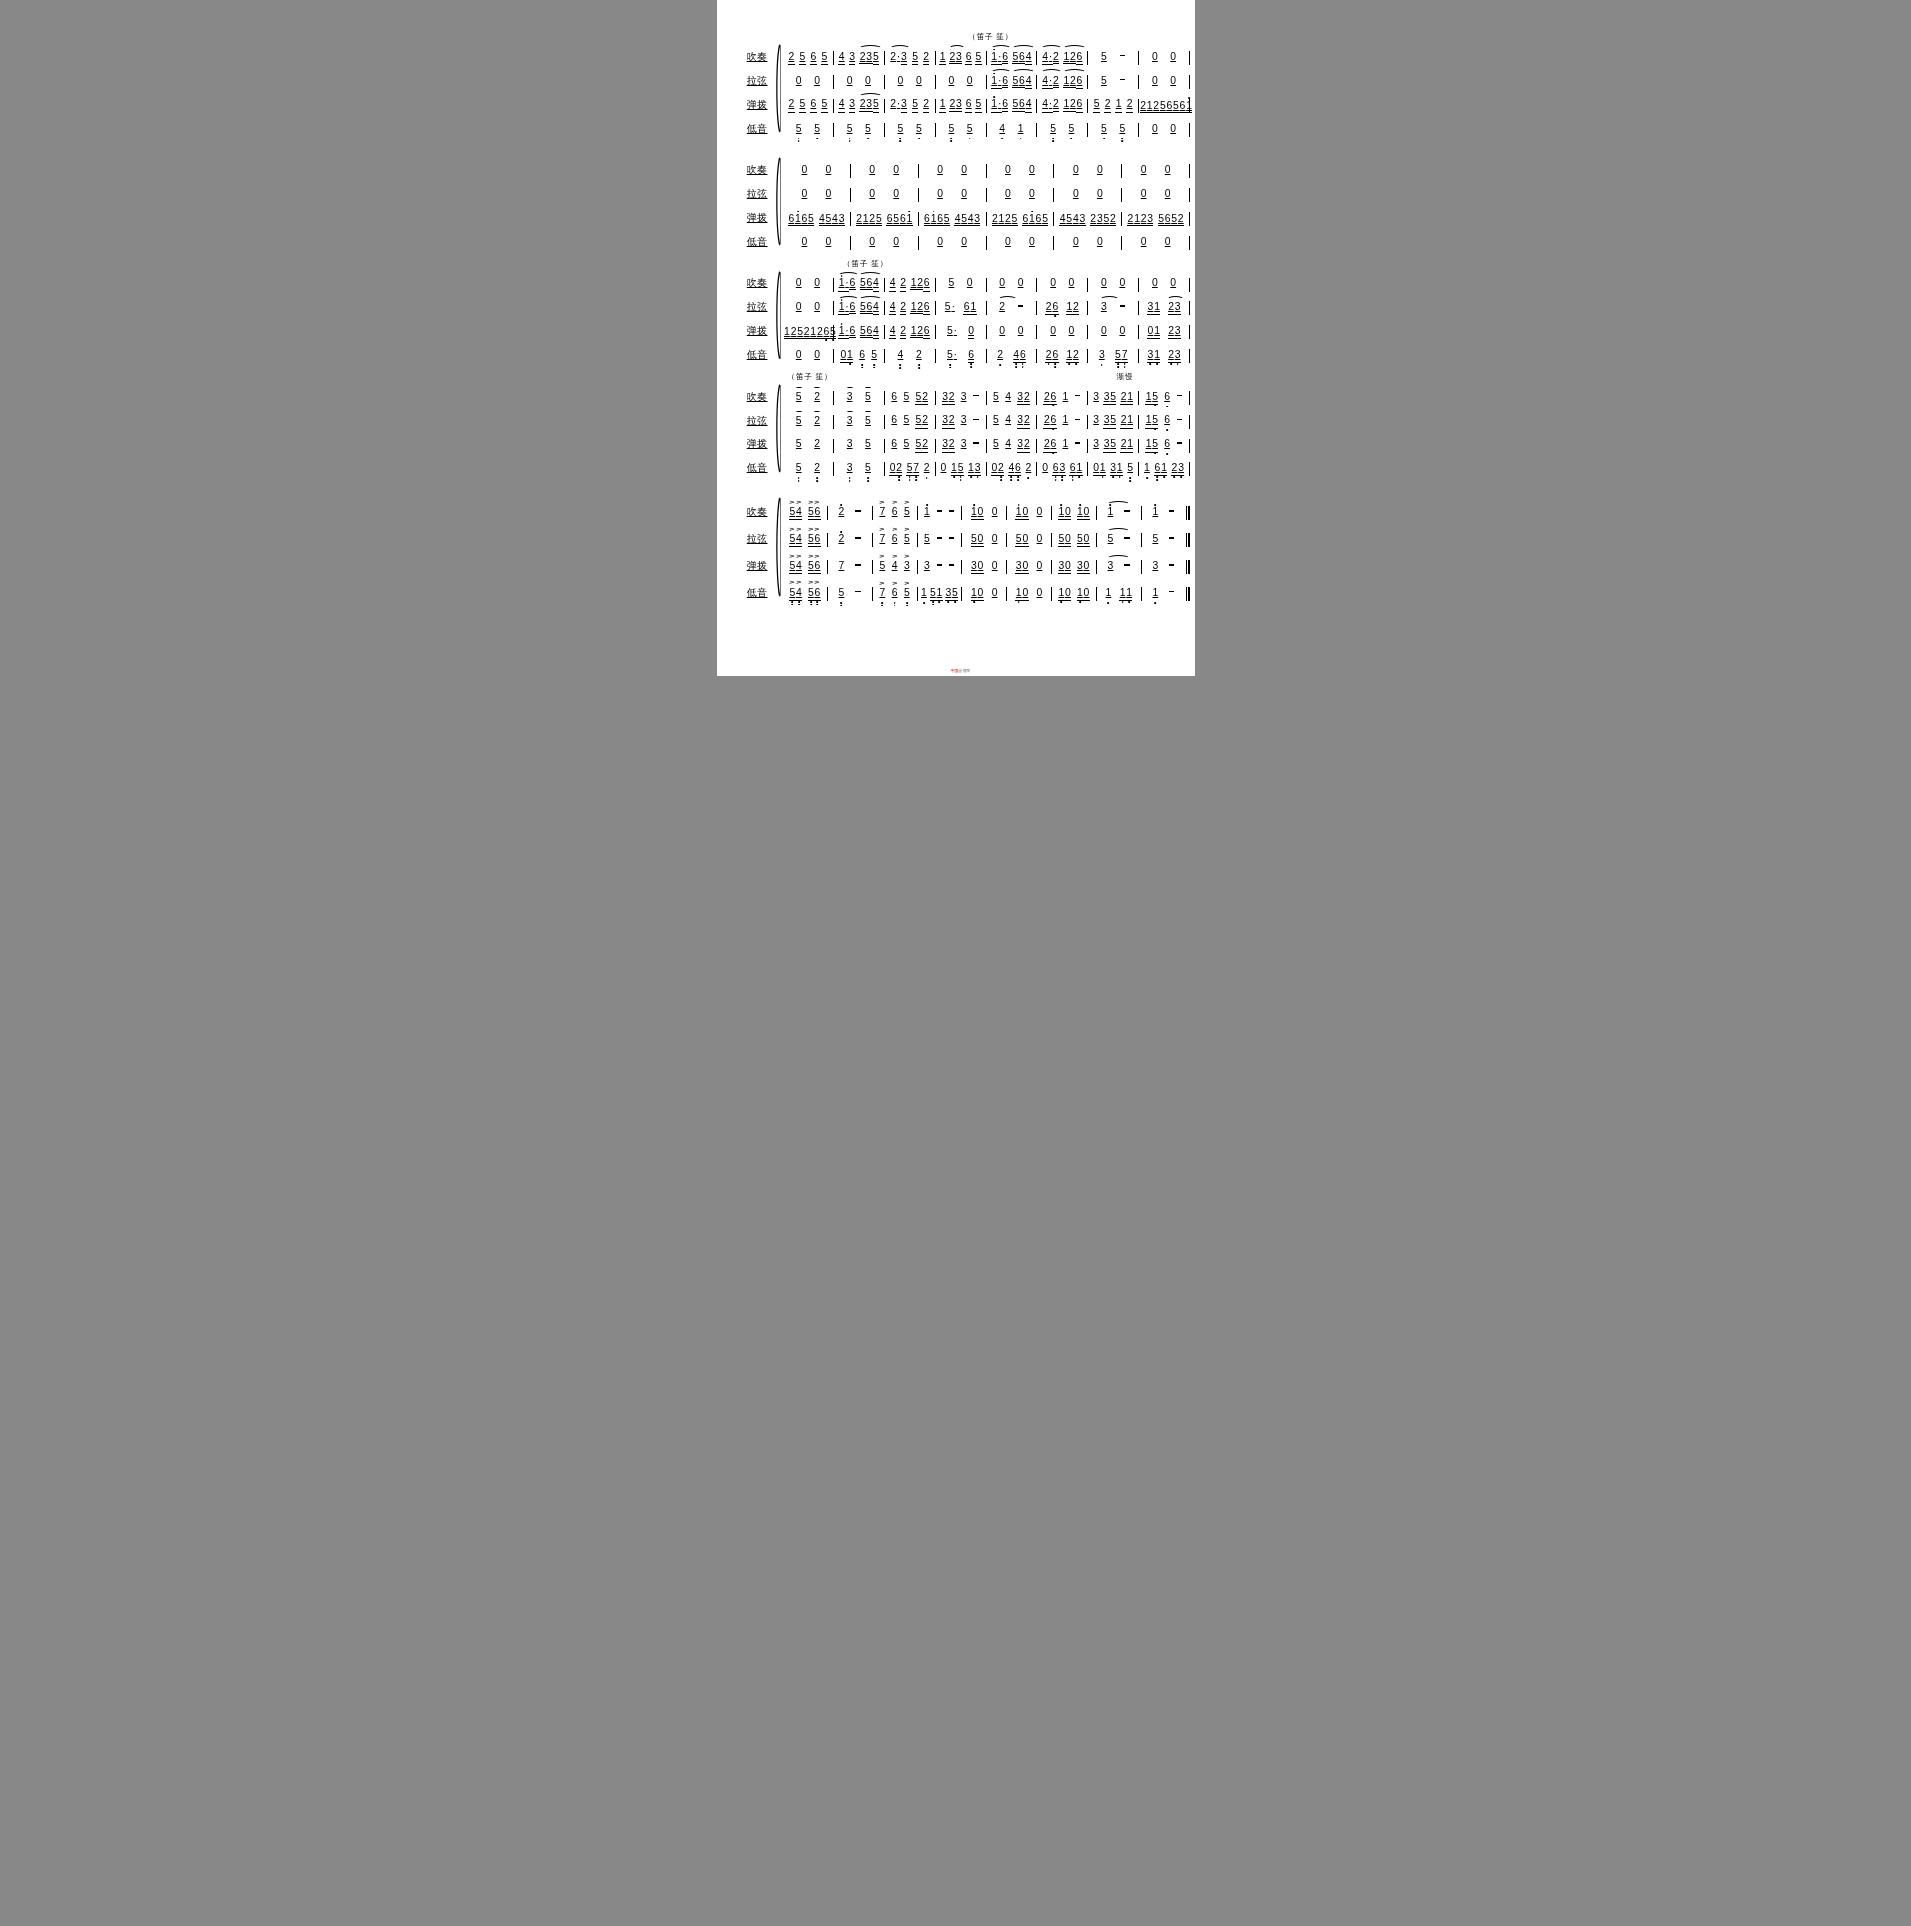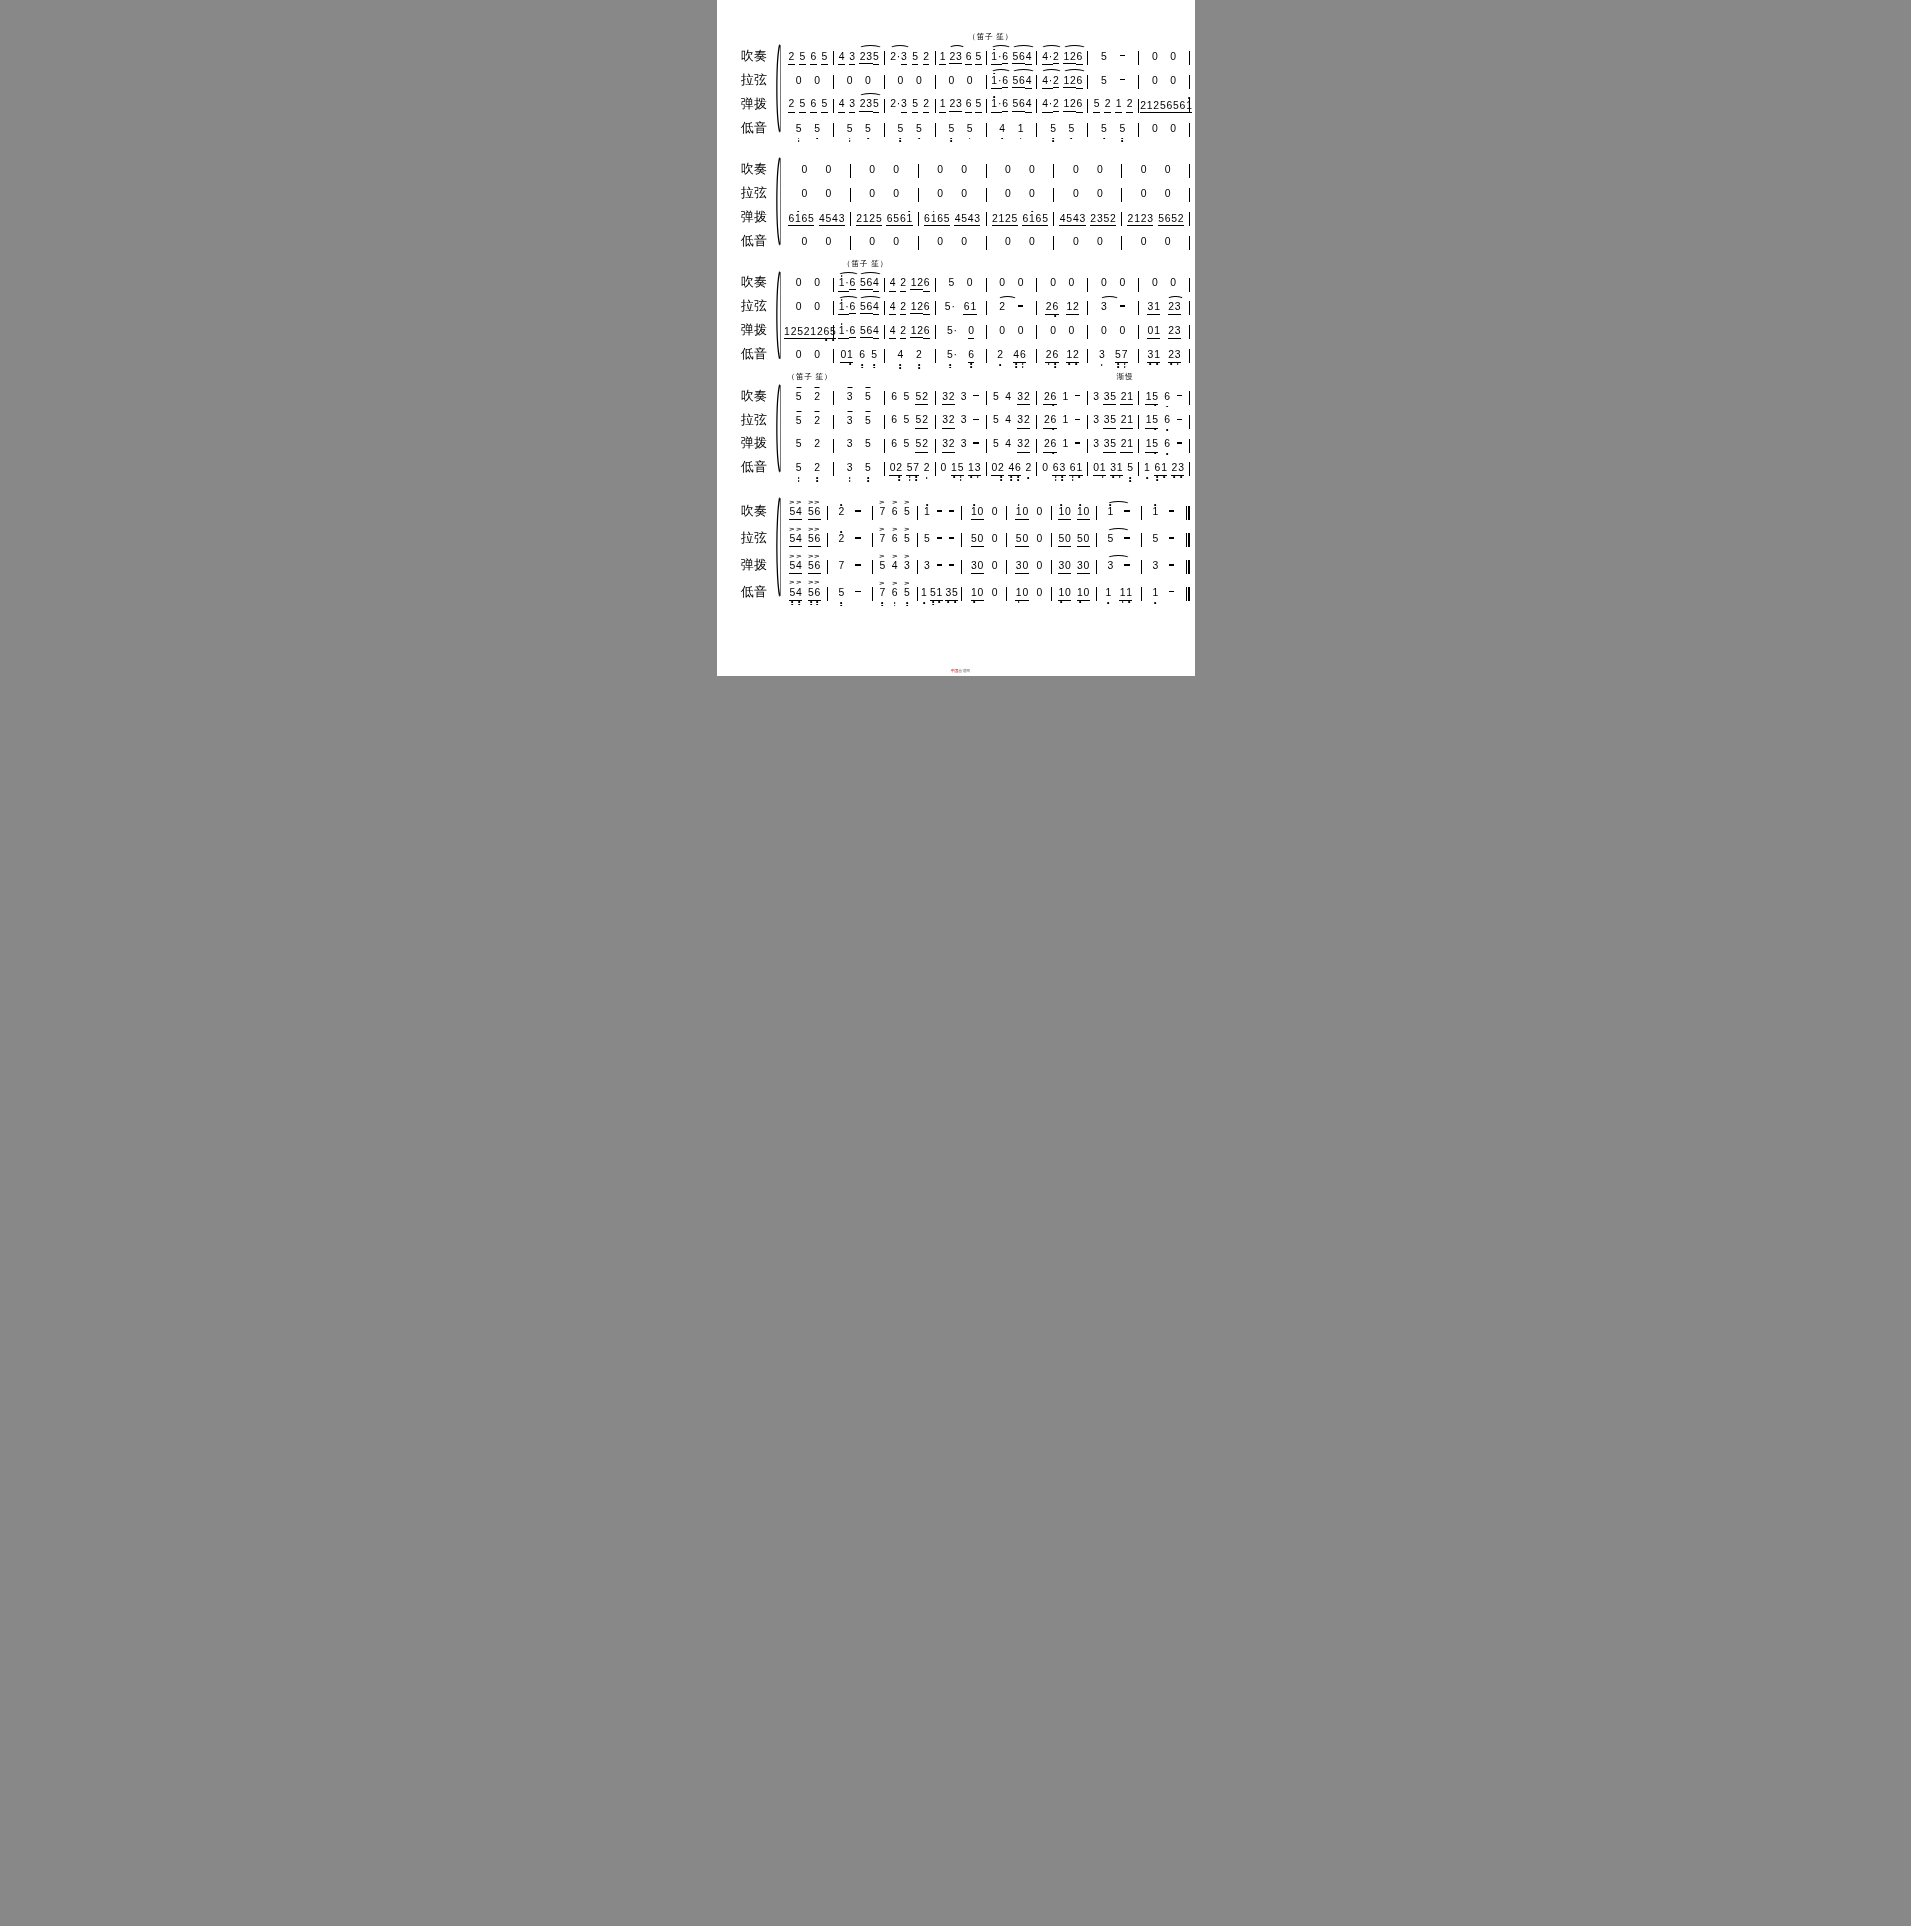--- a/index.html
+++ b/index.html
@@ -1,28 +1,28 @@
 <!DOCTYPE html>
 <html style="font-size:6.2px"><head>
 <meta charset="utf-8">
 <style>
   html,body{margin:0;padding:0;background:#888;}
   .page{position:relative;width:478px;height:676px;margin:0 auto;background:#fff;
         font-family:"Liberation Sans","DejaVu Sans",sans-serif;color:#000;
         padding:0;overflow:hidden;}
   .score{position:absolute;left:10px;top:45px;right:4.6px;}
-  .system{position:relative;margin-bottom:21.6px;}
+  .system{position:relative;margin-bottom:21.6px;text-decoration:underline;}
   .system.sys5{margin-bottom:0;}
   .ann{position:absolute;top:-13px;transform:translateX(-50%);font-size:7.7px;
        letter-spacing:0.8px;white-space:nowrap;font-weight:500;}
   .brace{position:absolute;left:48px;top:-0.8px;bottom:3.9px;width:6.2px;}
   .brace svg{width:100%;height:100%;display:block;}
   .prow{display:flex;align-items:flex-end;height:20px;margin-bottom:3.9px;}
   .sys5 .prow{height:22.3px;margin-bottom:4.6px;}
-  .plabel{width:41px;padding-right:6.2px;text-align:right;font-size:13px;
+  .plabel{width:41px;padding-right:6.2px;text-align:right;font-size:10px;
           letter-spacing:0.4px;line-height:1;padding-bottom:3.1px;white-space:nowrap;}
   .pcontent{flex:1;display:flex;align-items:flex-end;margin-left:9.2px;min-width:0;}
   .meas{flex:1 1 0;min-width:0;display:flex;align-items:baseline;
         justify-content:space-evenly;padding:0 0.8px;}
   .tok{display:inline-flex;align-items:baseline;position:relative;}
   .ch{display:inline-block;position:relative;font-size:10.4px;line-height:1;
       font-weight:500;padding:0 0.4px;}
   .ch.u0{padding-bottom:2.7px;}
   .ch.u1{padding-bottom:1.9px;border-bottom:0.8px solid #000;}
   .ch.u2{padding-bottom:0.8px;border-bottom:1.9px double #000;}

